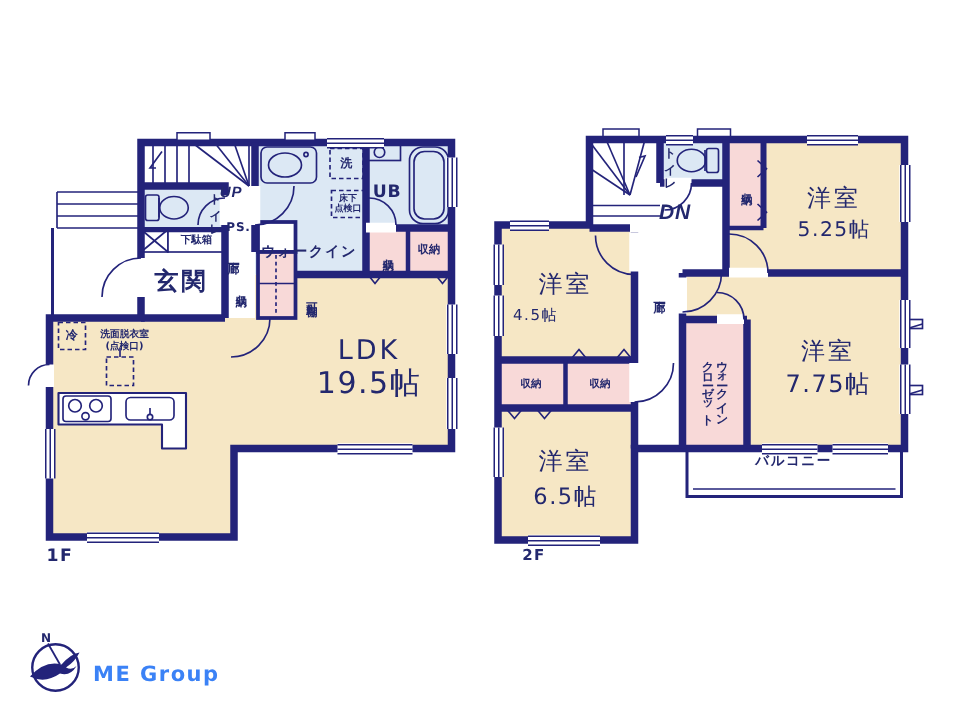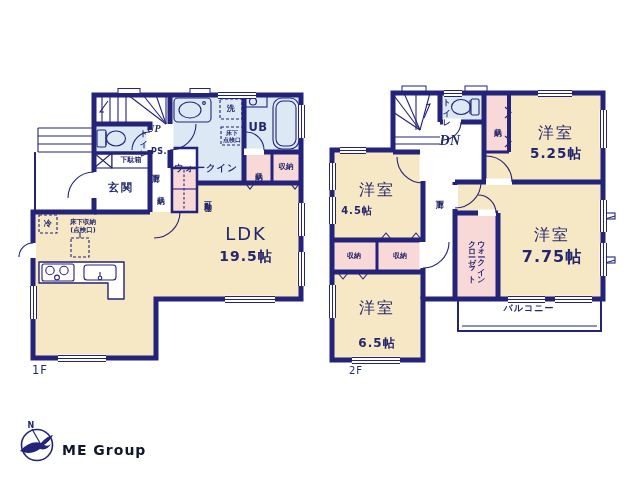--- a/index.html
+++ b/index.html
@@ -3,24 +3,24 @@
 <meta charset="utf-8">
 <style>
   html,body{margin:0;padding:0;background:#fff;}
   .stage{position:relative;width:640px;height:480px;background:#fff;overflow:hidden;
          font-family:"DejaVu Sans","Liberation Sans",sans-serif;}
   .stage svg{position:absolute;left:0;top:0;}
   .lbl{position:absolute;transform:translate(-50%,-50%);color:#23286e;white-space:pre-line;
        text-align:center;line-height:1.18;font-weight:bold;letter-spacing:.5px;}
   .v{writing-mode:vertical-rl;text-orientation:upright;letter-spacing:1px;}
   .room{font-weight:normal;letter-spacing:2px;}
-  .sz{font-weight:bold;letter-spacing:1px;}
-  .st{font-family:Liberation Serif, serif;font-style:italic;font-weight:bold;}
-  .logo-text{position:absolute;color:#0f172a;font-size:14px;font-weight:bold;letter-spacing:1px;}
-  .floor-tag{font-weight:normal;letter-spacing:1px;}
+  .sz{font-weight:normal;letter-spacing:1px;}
+  .st{font-family:Liberation Sans, sans-serif;font-style:italic;font-weight:bold;}
+  .logo-text{position:absolute;color:#3b82f6;font-size:14px;font-weight:bold;letter-spacing:1px;}
+  .floor-tag{font-weight:bold;letter-spacing:1px;}
 </style>
 </head>
 <body>
 
 <div class="stage">
 
 <svg width="640" height="480" viewBox="0 0 640 480">
 
   <g>
     <polygon points="33,212 170,212 170,183 301,183 301,299 156,299 156,358 33,358" fill="#f6e7c5"></polygon>
@@ -315,51 +315,51 @@
   <g>
     <circle cx="37" cy="445" r="15.5" stroke="#23237a" stroke-width="1.6" fill="none"></circle>
     <path d="M20 451 Q30 440 41 443 Q47 436 53 435 Q50 441 44 445 Q48 447 51 444 Q47 451 40 449 Q30 456 20 451 Z" fill="#23237a"></path>
     <line x1="40" y1="443" x2="32" y2="429" stroke="#23237a" stroke-width="1.2"></line>
   </g>
 </svg>
 
 <div class="lbl st" style="left:154px;top:129px;font-size:10px">UP</div>
 <div class="lbl v" style="left:143px;top:139px;font-size:8px">トイレ</div>
 <div class="lbl" style="left:131px;top:160px;font-size:7px;letter-spacing:0">下駄箱</div>
-<div class="lbl" style="left:121px;top:188px;font-size:11px;letter-spacing:2px">玄関</div>
+<div class="lbl" style="left:121px;top:188px;font-size:16px;letter-spacing:2px">玄関</div>
 <div class="lbl" style="left:159px;top:152px;font-size:8px">PS.</div>
 <div class="lbl v" style="left:155px;top:168px;font-size:8px">廊下</div>
 <div class="lbl v" style="left:160px;top:191px;font-size:7.5px">収納</div>
 <div class="lbl v" style="left:207px;top:197px;font-size:7.5px">可動棚</div>
 <div class="lbl" style="left:206px;top:168px;font-size:9.5px;letter-spacing:1px">ウォークイン</div>
 <div class="lbl" style="left:231px;top:109px;font-size:8px">洗</div>
 <div class="lbl" style="left:232px;top:136px;font-size:6px;letter-spacing:0">床下
 点検口</div>
 <div class="lbl" style="left:258px;top:128px;font-size:11.5px">UB</div>
 <div class="lbl v" style="left:258px;top:167px;font-size:7.5px">収納</div>
 <div class="lbl" style="left:286px;top:167px;font-size:7.5px;letter-spacing:0">収納</div>
 <div class="lbl" style="left:48px;top:224px;font-size:8px">冷</div>
-<div class="lbl" style="left:83px;top:227px;font-size:6.5px;letter-spacing:0">床下収納
+<div class="lbl" style="left:83px;top:227px;font-size:6.5px;letter-spacing:0">洗面脱衣室
 (点検口)</div>
 <div class="lbl room" style="left:246px;top:234px;font-size:18px">LDK</div>
-<div class="lbl sz" style="left:246px;top:256px;font-size:14px">19.5帖</div>
+<div class="lbl sz" style="left:246px;top:256px;font-size:20px">19.5帖</div>
 <div class="lbl floor-tag" style="left:40px;top:371px;font-size:11.5px">1F</div>
 
 <div class="lbl st" style="left:450px;top:141px;font-size:14px">DN</div>
 <div class="lbl v" style="left:446px;top:108px;font-size:8px">トイレ</div>
 <div class="lbl v" style="left:497px;top:123px;font-size:7.5px">収納</div>
 <div class="lbl room" style="left:556px;top:133px;font-size:16px">洋室</div>
 <div class="lbl sz" style="left:556px;top:154px;font-size:13.5px">5.25帖</div>
 <div class="lbl room" style="left:377px;top:190px;font-size:16px">洋室</div>
 <div class="lbl sz" style="left:357px;top:211px;font-size:10px">4.5帖</div>
 <div class="lbl v" style="left:439px;top:194px;font-size:8px">廊下</div>
 <div class="lbl" style="left:354px;top:256px;font-size:7px;letter-spacing:0">収納</div>
 <div class="lbl" style="left:400px;top:256px;font-size:7px;letter-spacing:0">収納</div>
 <div class="lbl room" style="left:377px;top:308px;font-size:16px">洋室</div>
-<div class="lbl sz" style="left:377px;top:343px;font-size:12px">6.5帖</div>
+<div class="lbl sz" style="left:377px;top:332px;font-size:15px">6.5帖</div>
 <div class="lbl v" style="left:476px;top:257px;font-size:8px;letter-spacing:0">ウォークイン
 クローゼット</div>
 <div class="lbl room" style="left:552px;top:235px;font-size:16px">洋室</div>
 <div class="lbl sz" style="left:552px;top:257px;font-size:16px">7.75帖</div>
 <div class="lbl" style="left:529px;top:308px;font-size:9px;letter-spacing:1px">バルコニー</div>
 <div class="lbl floor-tag" style="left:356px;top:371px;font-size:10px">2F</div>
 
 <div class="lbl" style="left:31px;top:426px;font-size:8px">N</div>
 <div class="logo-text" style="left:62px;top:442px">ME Group</div>
 

